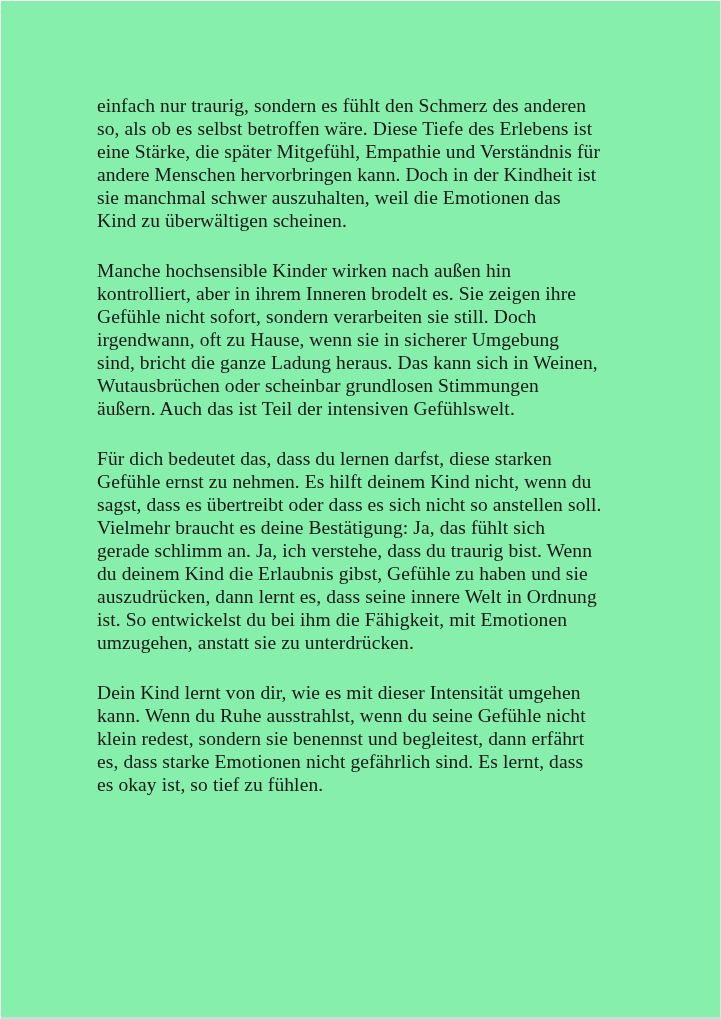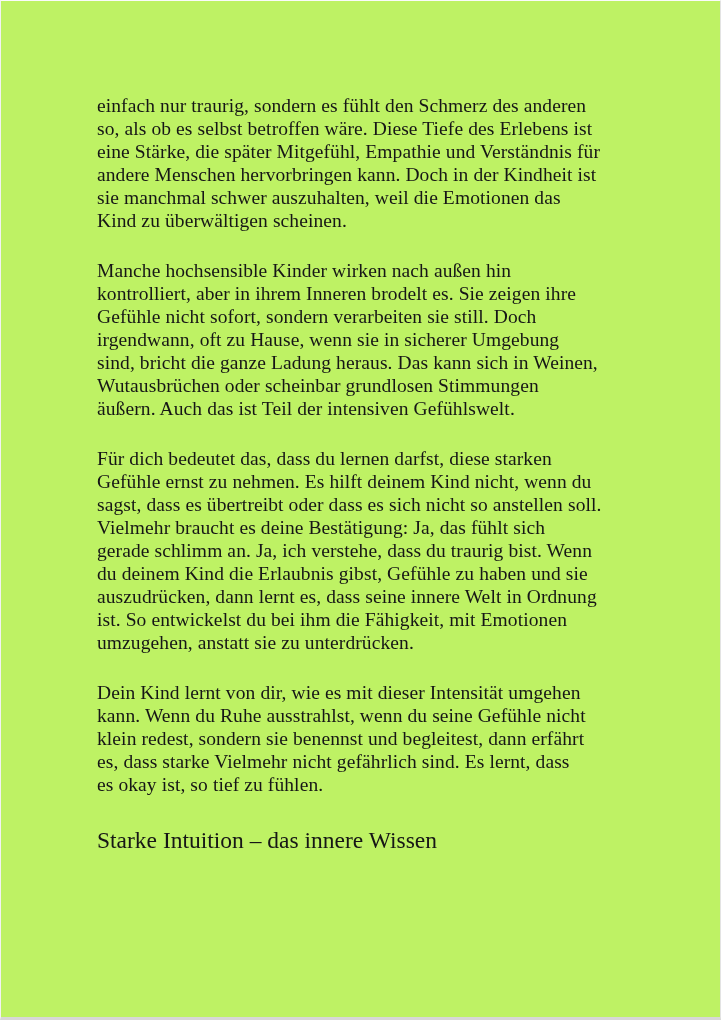--- a/index.html
+++ b/index.html
@@ -5,21 +5,21 @@
   html, body {
     margin: 0;
     padding: 0;
     background: #ffffff;
   }
   .page {
     position: relative;
     width: 721px;
     height: 1020px;
     box-sizing: border-box;
-    background: #bef264;
+    background: #86efac;
     border-left: 1px solid #f2f2f2;
     border-top: 1px solid #fafafa;
     border-right: 1px solid #e3e3e3;
     border-bottom: 3px solid #d7d7d7;
     font-family: "Liberation Serif", "DejaVu Serif", serif;
     color: #161616;
     overflow: hidden;
   }
   .textblock {
     position: absolute;
@@ -65,17 +65,16 @@
 sagst, dass es übertreibt oder dass es sich nicht so anstellen soll.
 Vielmehr braucht es deine Bestätigung: Ja, das fühlt sich
 gerade schlimm an. Ja, ich verstehe, dass du traurig bist. Wenn
 du deinem Kind die Erlaubnis gibst, Gefühle zu haben und sie
 auszudrücken, dann lernt es, dass seine innere Welt in Ordnung
 ist. So entwickelst du bei ihm die Fähigkeit, mit Emotionen
 umzugehen, anstatt sie zu unterdrücken.</p>
     <p class="body-par">Dein Kind lernt von dir, wie es mit dieser Intensität umgehen
 kann. Wenn du Ruhe ausstrahlst, wenn du seine Gefühle nicht
 klein redest, sondern sie benennst und begleitest, dann erfährt
-es, dass starke Vielmehr nicht gefährlich sind. Es lernt, dass
+es, dass starke Emotionen nicht gefährlich sind. Es lernt, dass
 es okay ist, so tief zu fühlen.</p>
-    <h2 class="section-heading">Starke Intuition – das innere Wissen</h2>
   </div>
 </div>
 
 </body></html>

